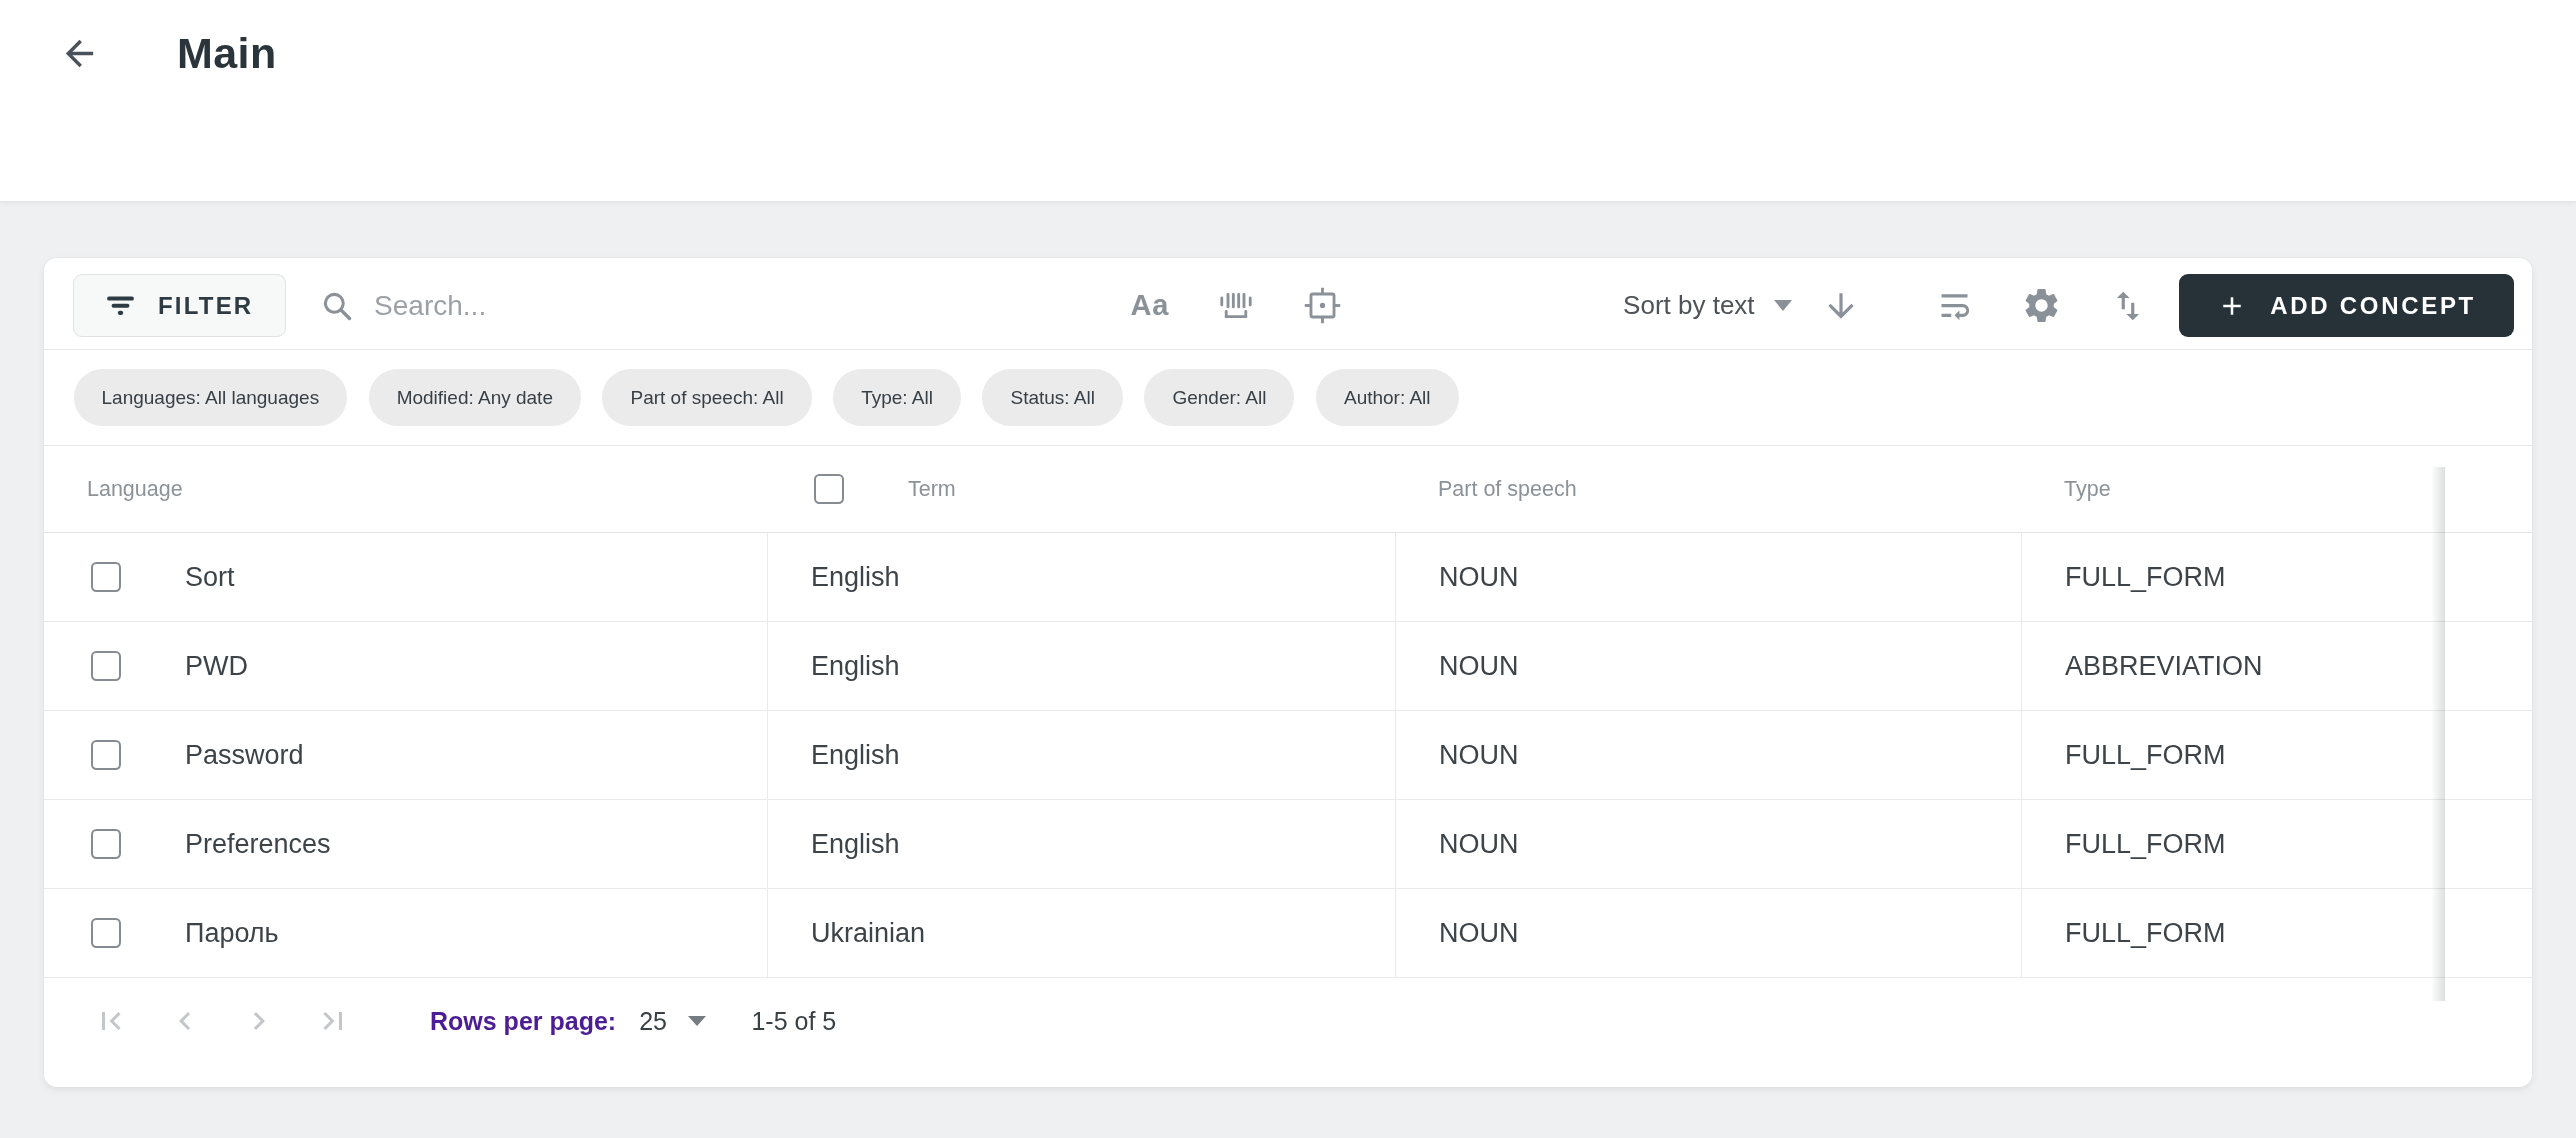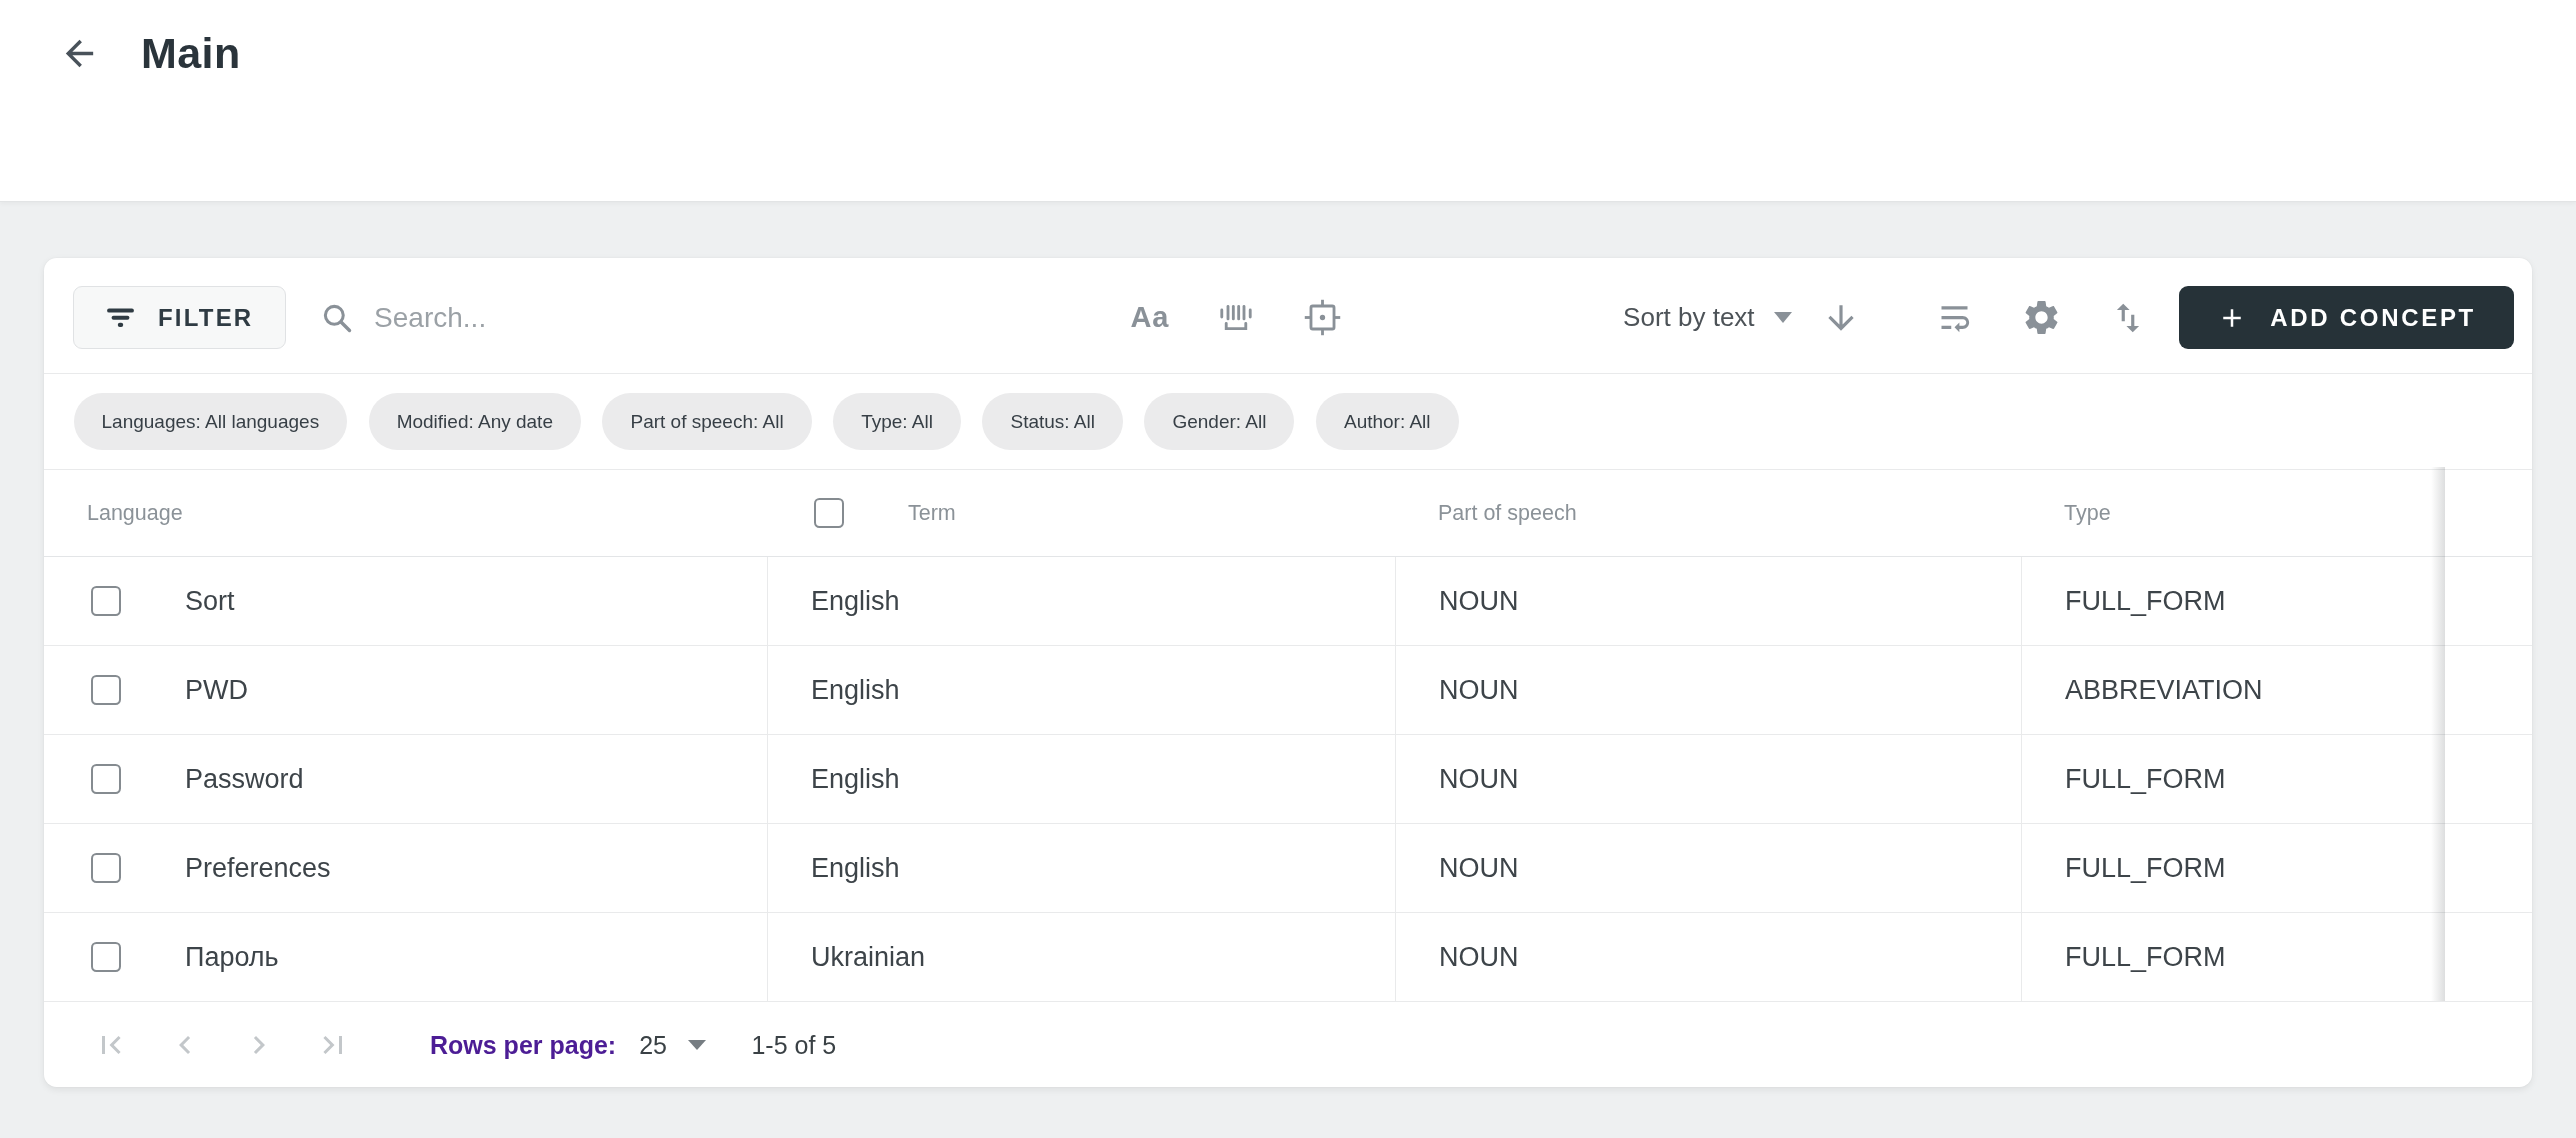--- a/index.html
+++ b/index.html
@@ -14,36 +14,36 @@
     --icon-gray:#8a9198;
     --pager-gray:#c3c7ca;
   }
   *{box-sizing:border-box;margin:0;padding:0;}
   html,body{width:2576px;height:1139px;overflow:hidden;}
   body{font-family:"Liberation Sans",sans-serif;background:var(--page-bg);position:relative;}
 
   
   .page-header{position:absolute;top:0;left:0;width:2576px;height:202px;background:#fff;
     border-bottom:0.9px solid #e2e4e5;box-shadow:0 1.8px 4.5px rgba(0,0,0,.04);}
-  .title-row{display:flex;align-items:center;height:106px;padding-left:55px;gap:38px;}
+  .title-row{display:flex;align-items:center;height:106px;padding-left:55px;gap:74px;}
   .back-btn{width:48px;height:48px;display:flex;align-items:center;justify-content:center;cursor:pointer;}
   .page-title{font-size:43px;font-weight:700;color:#2a343b;letter-spacing:0.4px;}
   .tabs{position:absolute;bottom:0;left:36px;display:flex;height:70px;}
   .tab{position:relative;display:flex;align-items:center;padding:0 29px;font-size:23px;
     font-weight:600;letter-spacing:1.4px;color:#8f9498;cursor:pointer;}
   .tab.active{color:var(--green);}
   .tab .indicator{position:absolute;left:0;right:0;bottom:-0.9px;height:9.8px;background:var(--green);
     border-radius:9px 9px 0 0;}
 
   
   .card{position:absolute;left:44px;top:258px;width:2488px;height:829px;background:#fff;
     border-radius:12.5px;box-shadow:0 2.7px 7.2px rgba(0,0,0,.07),0 0 1.8px rgba(0,0,0,.05);}
 
   
-  .toolbar{height:116px;display:flex;align-items:center;padding:4px 18px 0 29px;
+  .toolbar{height:92px;display:flex;align-items:center;padding:4px 18px 0 29px;
     border-bottom:1.8px solid var(--line);}
   .filter-btn{height:63px;padding:0 32px;border:1.8px solid #e0e2e4;border-radius:9px;background:#f7f8f8;
     display:flex;align-items:center;gap:23px;cursor:pointer;}
   .filter-btn span{font-size:24px;font-weight:700;letter-spacing:2.2px;color:#2f3b43;}
   .search-box{margin-left:34px;display:flex;align-items:center;gap:19.7px;width:769px;}
   .search-box input{border:none;outline:none;flex:1;font-size:28px;color:#3c4043;background:transparent;
     font-family:"Liberation Sans",sans-serif;}
   .search-box input::placeholder{color:#9ba1a6;}
   .opts{display:flex;align-items:center;gap:48px;margin-left:41px;}
   .opt{cursor:pointer;display:flex;align-items:center;justify-content:center;}

